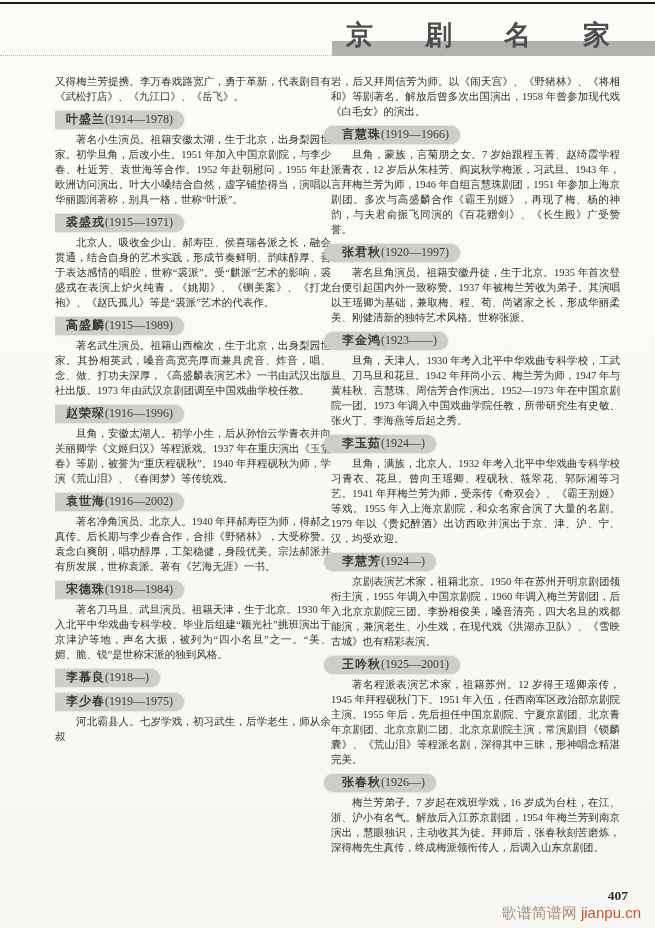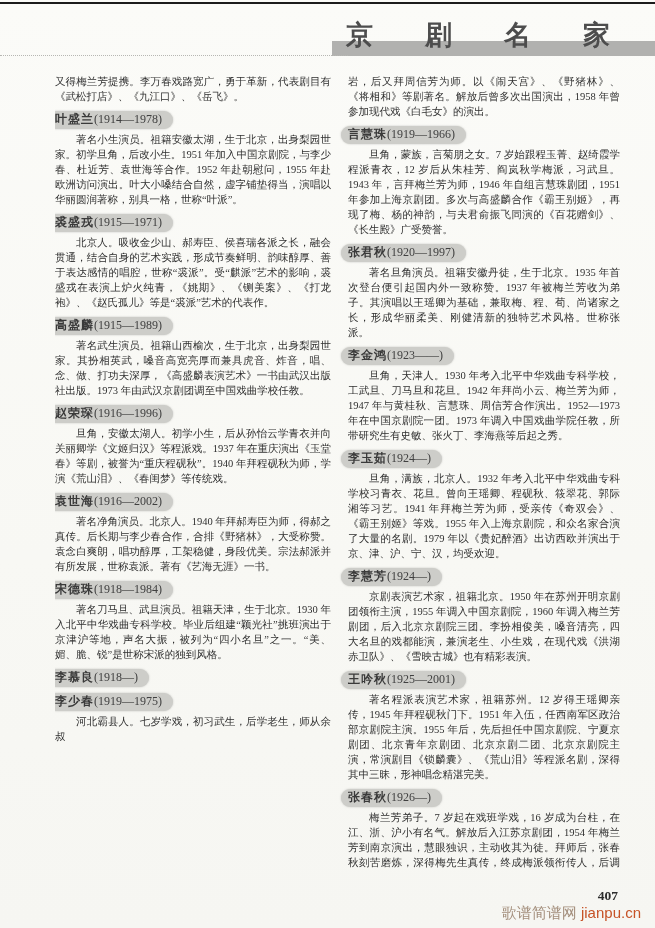--- a/index.html
+++ b/index.html
@@ -11,36 +11,36 @@
   }
   .top-border{position:absolute;top:2px;left:0;right:0;height:2px;background:#1c1c1c;}
   .header-band{position:absolute;top:41px;left:332px;right:0;height:15px;background:#b1b1af;}
   .page-title{
     position:absolute;top:17px;left:346px;white-space:nowrap;
     font-size:27px;font-weight:bold;color:#4d4d4d;letter-spacing:52px;z-index:2;
   }
   .header-dotted{position:absolute;top:55px;left:0;width:348px;border-top:1px dotted #b7b7b3;}
   .content{
     position:absolute;top:74px;left:55px;right:35px;bottom:60px;
-    display:flex;gap:17px;overflow:hidden;
+    display:flex;gap:0;overflow:hidden;
   }
   .col{width:276px;font-size:10.5px;line-height:15px;text-align:justify;}
   .col-right{flex:1;}
   .continuation{margin:0 0 3px 0;}
   .entry{margin:0;}
   .entry-header{
     display:inline-block;margin:4px 0 2px -7px;padding:1px 11px 2px 7px;
     background:#cdcdc9;border-radius:10px;font-size:12px;color:#3a3a3a;
     box-shadow:0 0 2px rgba(150,150,145,.55);
   }
-  .entry-name{font-weight:bold;letter-spacing:1px;}
+  .entry-name{font-weight:bold;letter-spacing:1px;margin-left:11px;}
   .entry-dates{font-weight:normal;color:#404040;}
   .entry-body{margin:1px 0 3px 0;text-indent:2em;}
   .page-number{
-    position:absolute;right:37px;bottom:24px;
+    position:absolute;right:27px;bottom:24px;
     font-size:13.5px;font-weight:bold;color:#2d2d2d;
   }
   .watermark{
     position:absolute;right:14px;bottom:5px;font-size:15px;white-space:nowrap;
     font-family:"Liberation Sans","DejaVu Sans",sans-serif;
   }
   .wm-name{color:#a38e7b;}
   .wm-url{color:#c65327;}
 </style>
 </head>

